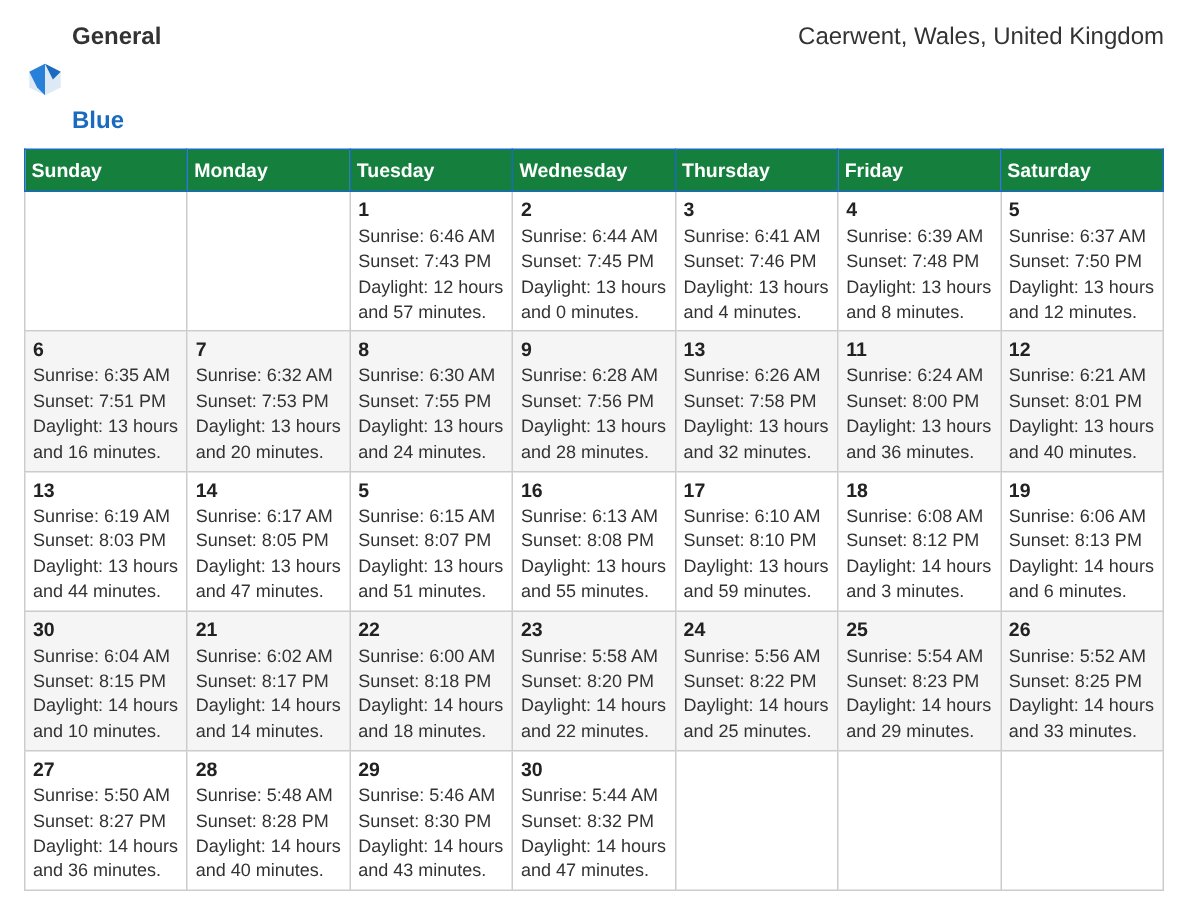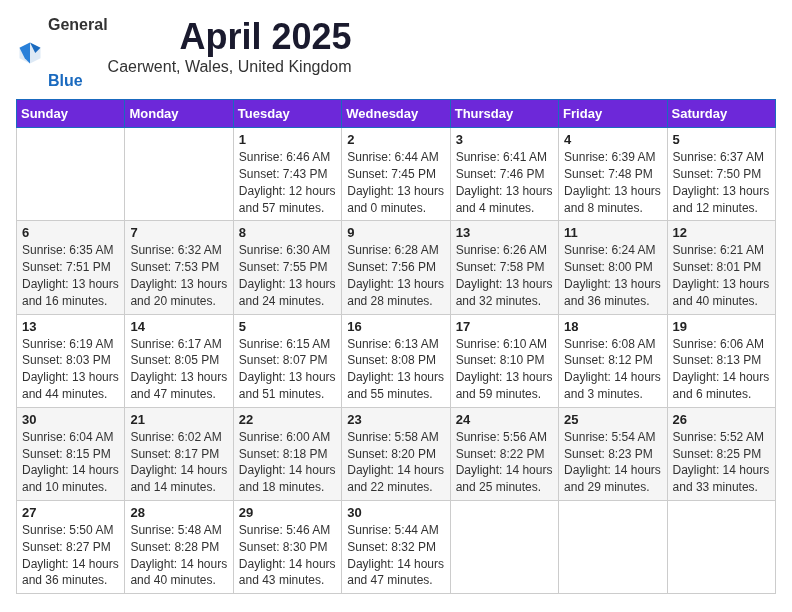--- a/index.html
+++ b/index.html
@@ -5,21 +5,21 @@
     * { box-sizing: border-box; margin: 0; padding: 0; }
     body {
       font-family: Arial, sans-serif;
       background: #fff;
       width: 792px;
       min-height: 612px;
       padding: 16px;
     }
     .header-area {
       display: flex;
-      justify-content: flex-start;
+      justify-content: space-between;
       align-items: flex-start;
       margin-bottom: 10px;
     }
     .logo {
       display: flex;
       align-items: center;
       gap: 4px;
     }
     .logo-icon {
       width: 28px;
@@ -36,21 +36,21 @@
     .location-title {
       font-size: 16px;
       color: #333;
     }
     .calendar {
       width: 100%;
       border-collapse: collapse;
       border: 1px solid #ccc;
     }
     .calendar th {
-      background-color: #6d28d9;
+      background-color: #15803d;
       color: #fff;
       font-size: 13px;
       font-weight: bold;
       padding: 6px 4px;
       text-align: left;
       border: 1px solid #1a6abf;
     }
     .calendar td {
       vertical-align: top;
       border: 1px solid #ccc;
@@ -91,21 +91,20 @@
       <polygon points="16,4 16,28 10,22 4,10" fill="#2980d9"></polygon>
     </svg>
     <div>
       <div style="display:flex;gap:0;flex-direction:column;line-height:1.1;">
         <span style="font-size:16px;font-weight:bold;color:#333;">General</span>
         <span style="font-size:16px;font-weight:bold;color:#1a6abf;margin-top:38px;">Blue</span>
       </div>
     </div>
   </div>
   <div class="title-area">
-    <div class="month-title">April 2025</div>
     <div class="location-title">Caerwent, Wales, United Kingdom</div>
   </div>
 </div>
 
 <table class="calendar">
   <thead>
     <tr>
     <th>Sunday</th>
         <th>Monday</th>
         <th>Tuesday</th>

